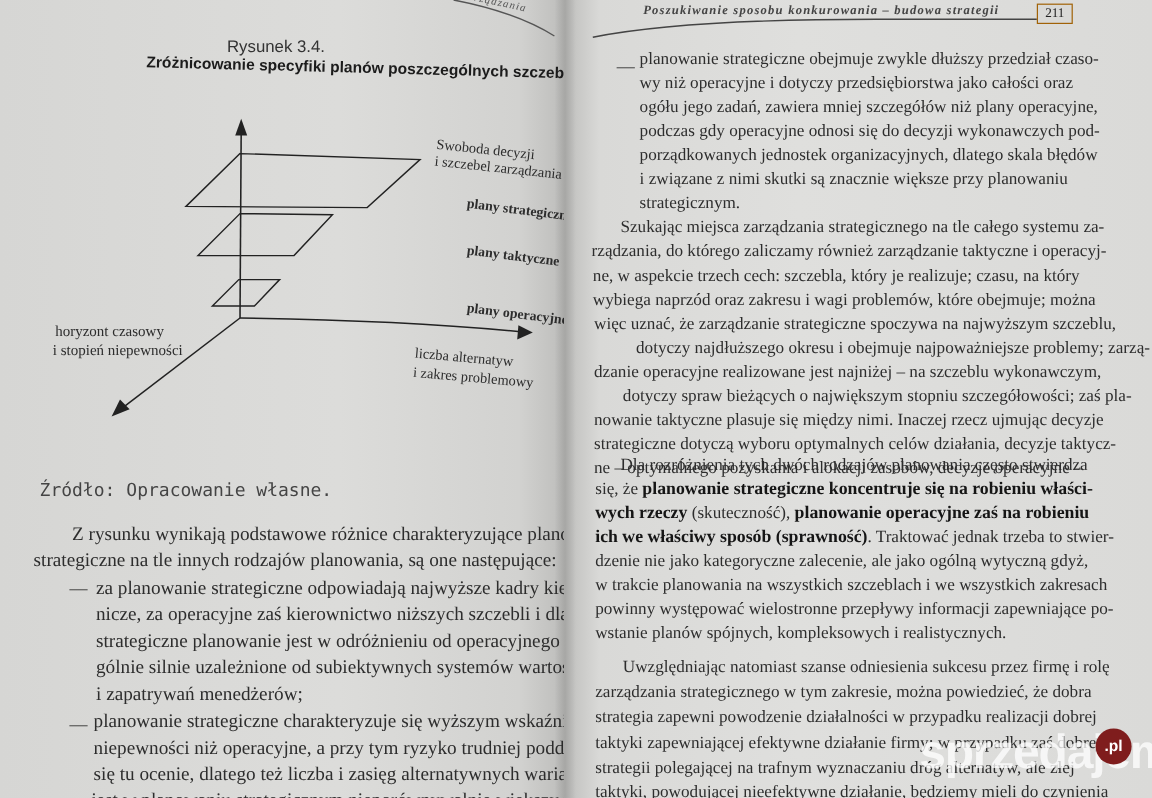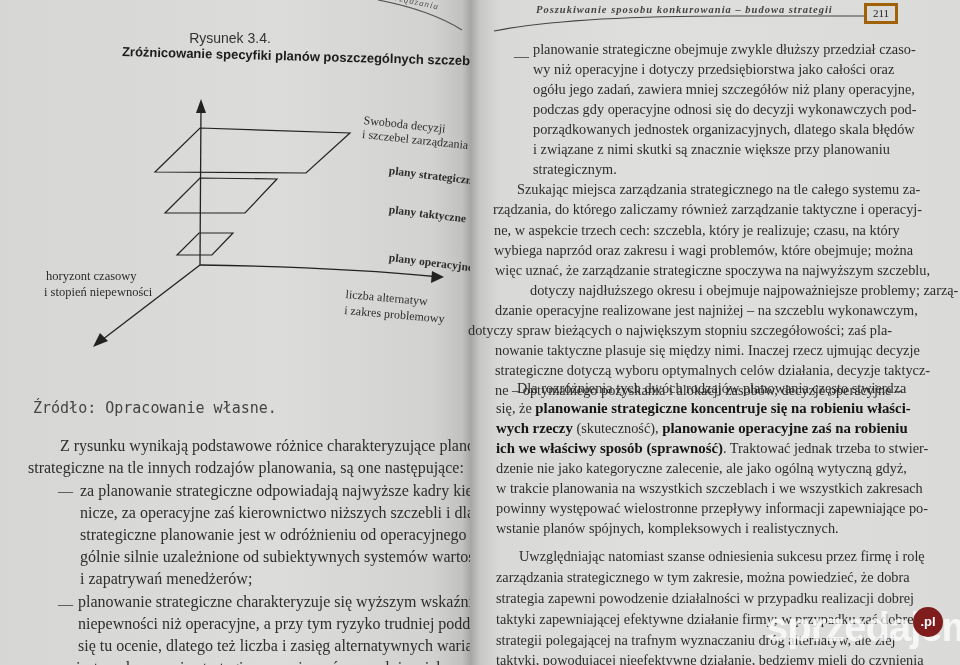--- a/index.html
+++ b/index.html
@@ -16,21 +16,21 @@
   
   .fig-label { position:absolute; left:0; width:460px; top:30px; text-align:center; font-family:"Liberation Sans", sans-serif; font-size:14px; color:#333; }
   .fig-title { position:absolute; left:122px; top:44px; font-family:"Liberation Sans", sans-serif; font-weight:bold; font-size:13px; color:#1c1c1c; transform:rotate(1.5deg); transform-origin:left; white-space:nowrap; }
   .diagram { position:absolute; left:40px; top:95px; }
   .source { position:absolute; left:33px; top:399px; font-family:"DejaVu Sans Mono", monospace; font-size:15px; color:#444; }
 
   .lp { position:absolute; font-size:16px; line-height:22.5px; color:#2d2d2d; white-space:nowrap; }
 
   
   .running-head { position:absolute; left:536px; top:4px; font-size:10.5px; font-style:italic; font-weight:bold; color:#444; letter-spacing:1px; white-space:nowrap; }
-  .page-number { position:absolute; left:864px; top:3px; width:28px; height:15px; border:3px solid #a16207; font-size:11px; text-align:center; line-height:15px; font-family:"Liberation Serif", serif; color:#222; background:#d9d9d7; }
+  .page-number { position:absolute; left:864px; top:3px; width:28px; height:15px; border:1px solid #a16207; font-size:11px; text-align:center; line-height:15px; font-family:"Liberation Serif", serif; color:#222; background:#d9d9d7; }
   .rp { position:absolute; font-size:14.3px; line-height:20.6px; color:#2d2d2d; white-space:nowrap; }
   .b { font-weight:bold; color:#151515; font-size:14.8px; }
   .dash { position:absolute; font-size:15px; color:#333; }
 
   .watermark { position:absolute; left:868px; top:597px; font-family:"Liberation Sans", sans-serif; font-size:40px; font-weight:bold; color:rgba(255,255,255,0.75); letter-spacing:-1px; white-space:nowrap; }
   .wm-dot { position:absolute; left:913px; top:607px; width:30px; height:30px; border-radius:50%; background:#7f1d1d; color:#fff; font-family:"Liberation Sans", sans-serif; font-weight:bold; font-size:13px; text-align:center; line-height:30px; }
 </style>
 </head>
 <body>
 
@@ -112,21 +112,21 @@
 <div class="rp" style="left:533px;top:139px;">i związane z nimi skutki są znacznie większe przy planowaniu</div>
 <div class="rp" style="left:533px;top:159px;">strategicznym.</div>
 
 <div class="rp" style="left:517px;top:179px;">Szukając miejsca zarządzania strategicznego na tle całego systemu za-</div>
 <div class="rp" style="left:493px;top:199px;">rządzania, do którego zaliczamy również zarządzanie taktyczne i operacyj-</div>
 <div class="rp" style="left:494px;top:220px;">ne, w aspekcie trzech cech: szczebla, który je realizuje; czasu, na który</div>
 <div class="rp" style="left:494px;top:240px;">wybiega naprzód oraz zakresu i wagi problemów, które obejmuje; można</div>
 <div class="rp" style="left:495px;top:260px;">więc uznać, że zarządzanie strategiczne spoczywa na najwyższym szczeblu,</div>
 <div class="rp" style="left:495px;top:280px;margin-left:35px;">dotyczy najdłuższego okresu i obejmuje najpoważniejsze problemy; zarzą-</div>
 <div class="rp" style="left:495px;top:300px;">dzanie operacyjne realizowane jest najniżej – na szczeblu wykonawczym,</div>
-<div class="rp" style="left:468px;top:320px;">dotyczy spraw bieżących o największym stopniu szczegółowości; zaś pla-</div>
+<div class="rp" style="left:519px;top:320px;">dotyczy spraw bieżących o największym stopniu szczegółowości; zaś pla-</div>
 <div class="rp" style="left:495px;top:340px;">nowanie taktyczne plasuje się między nimi. Inaczej rzecz ujmując decyzje</div>
 <div class="rp" style="left:495px;top:360px;">strategiczne dotyczą wyboru optymalnych celów działania, decyzje taktycz-</div>
 <div class="rp" style="left:495px;top:380px;">ne – optymalnego pozyskania i alokacji zasobów, decyzje operacyjne –</div>
 
 <div class="rp" style="left:517px;top:378px;">Dla rozróżnienia tych dwóch rodzajów planowania często stwierdza</div>
 <div class="rp" style="left:496px;top:398px;"><span>się, że </span><span class="b">planowanie strategiczne koncentruje się na robieniu właści-</span></div>
 <div class="rp" style="left:496px;top:418px;"><span class="b">wych rzeczy</span><span> (skuteczność), </span><span class="b">planowanie operacyjne zaś na robieniu</span></div>
 <div class="rp" style="left:496px;top:438px;"><span class="b">ich we właściwy sposób (sprawność)</span><span>. Traktować jednak trzeba to stwier-</span></div>
 <div class="rp" style="left:496px;top:458px;">dzenie nie jako kategoryczne zalecenie, ale jako ogólną wytyczną gdyż,</div>
 <div class="rp" style="left:496px;top:478px;">w trakcie planowania na wszystkich szczeblach i we wszystkich zakresach</div>

